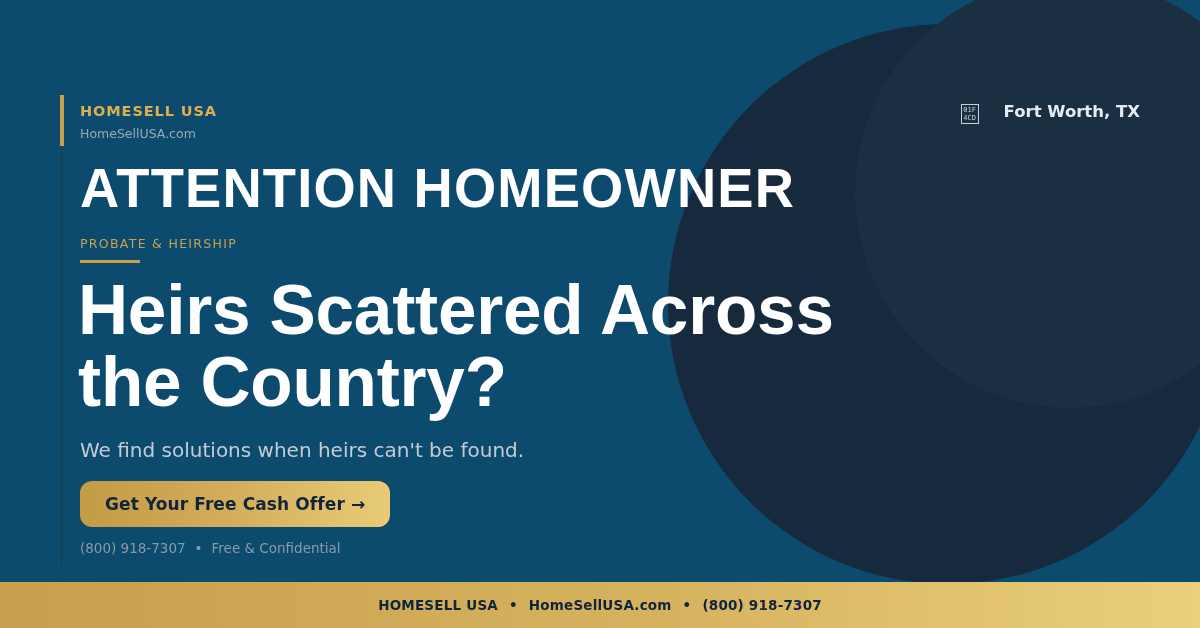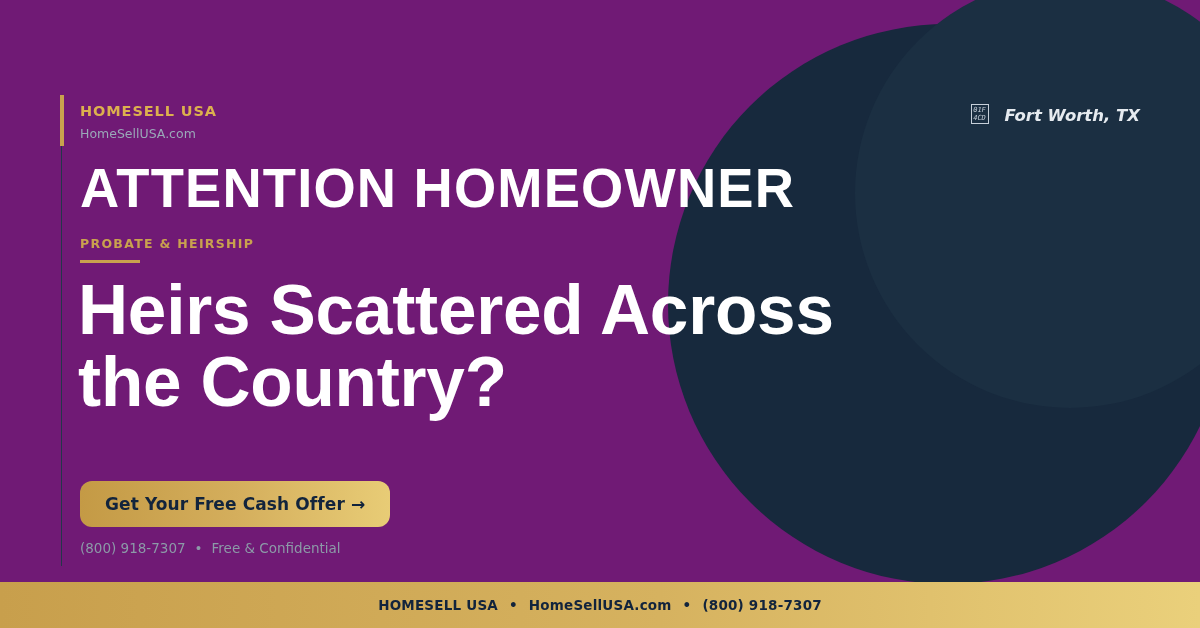--- a/index.html
+++ b/index.html
@@ -11,21 +11,21 @@
     height: 628px;
     overflow: hidden;
     font-family: "DejaVu Sans", sans-serif;
     background: #0d1f35;
   }
 
   #banner {
     position: relative;
     width: 1200px;
     height: 628px;
-    background: #701a75;
+    background: #0c4a6e;
     overflow: hidden;
   }
 
   
   .bg-circle {
     position: absolute;
     border-radius: 50%;
     pointer-events: none;
   }
   #circle-large {
@@ -94,24 +94,23 @@
     line-height: 1;
     white-space: nowrap;
   }
 
   
   #location-tag {
     position: absolute;
     right: 60px;
     top: 104px;
     display: flex;
-    align-items: flex-end;
-    gap: 8px;
-    white-space: nowrap;
-    font-style: italic;
+    align-items: flex-start;
+    gap: 17px;
+    white-space: nowrap;
   }
   #pin-icon {
     display: inline-block;
     width: 18px;
     height: 20px;
     border: 1px solid #c7d0da;
     box-sizing: border-box;
     font-family: "DejaVu Sans Mono", monospace;
     font-size: 7px;
     line-height: 8.4px;
@@ -147,21 +146,21 @@
     transform-origin: left center;
   }
 
   
   #eyebrow {
     position: absolute;
     left: 80px;
     top: 238px;
     font-family: "DejaVu Sans", sans-serif;
     font-size: 12.5px;
-    font-weight: bold;
+    font-weight: normal;
     letter-spacing: 1.3px;
     color: #c9a24e;
     line-height: 1;
     white-space: nowrap;
   }
   #eyebrow-rule {
     position: absolute;
     left: 80px;
     top: 260px;
     width: 60px;
@@ -291,20 +290,21 @@
       <span id="location-label">Fort Worth, TX</span>
     </div>
 
     <div id="attention-line">ATTENTION HOMEOWNER</div>
 
     <div id="eyebrow">PROBATE &amp; HEIRSHIP</div>
     <div id="eyebrow-rule"></div>
 
     <div id="headline">Heirs Scattered Across the Country?</div>
 
+    <div id="subtitle">We find solutions when heirs can't be found.</div>
 
     <button id="cta-button">Get Your Free Cash Offer →</button>
 
     <div id="trust-line">
       <span>(800) 918-7307</span>
       <span class="sep">•</span>
       <span>Free &amp; Confidential</span>
     </div>
 
   </div>

